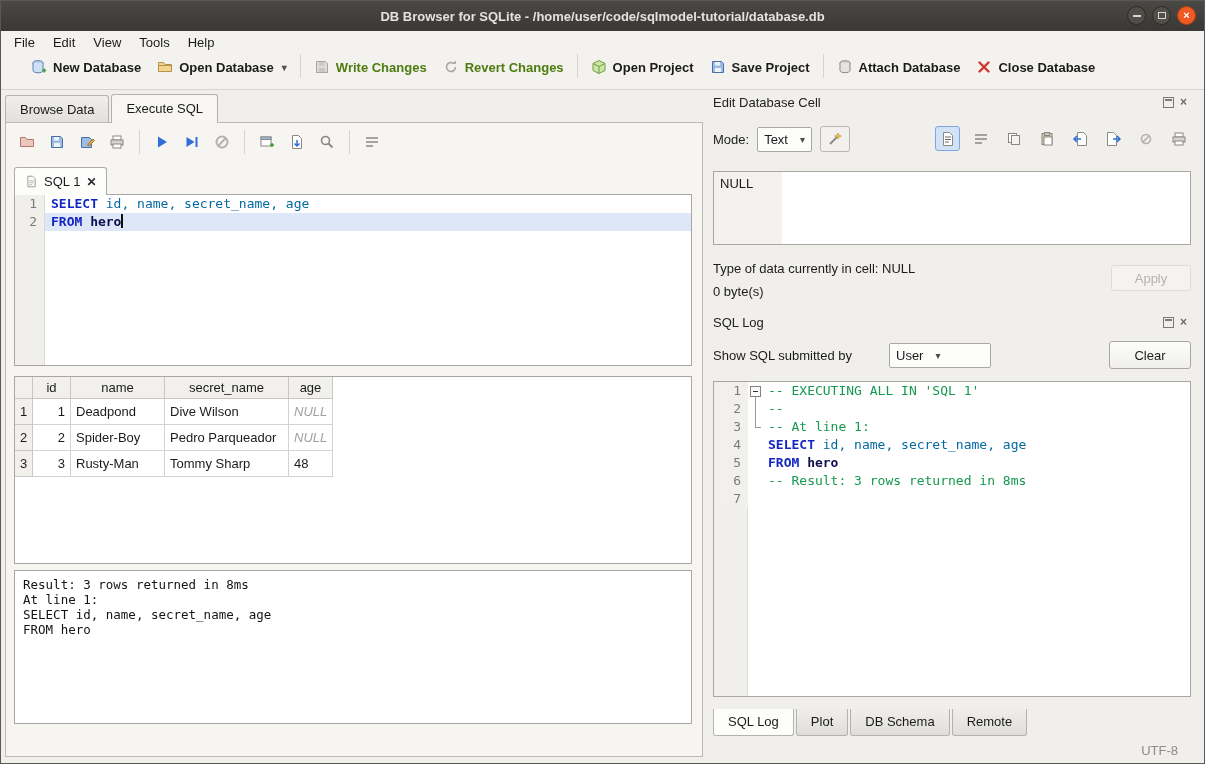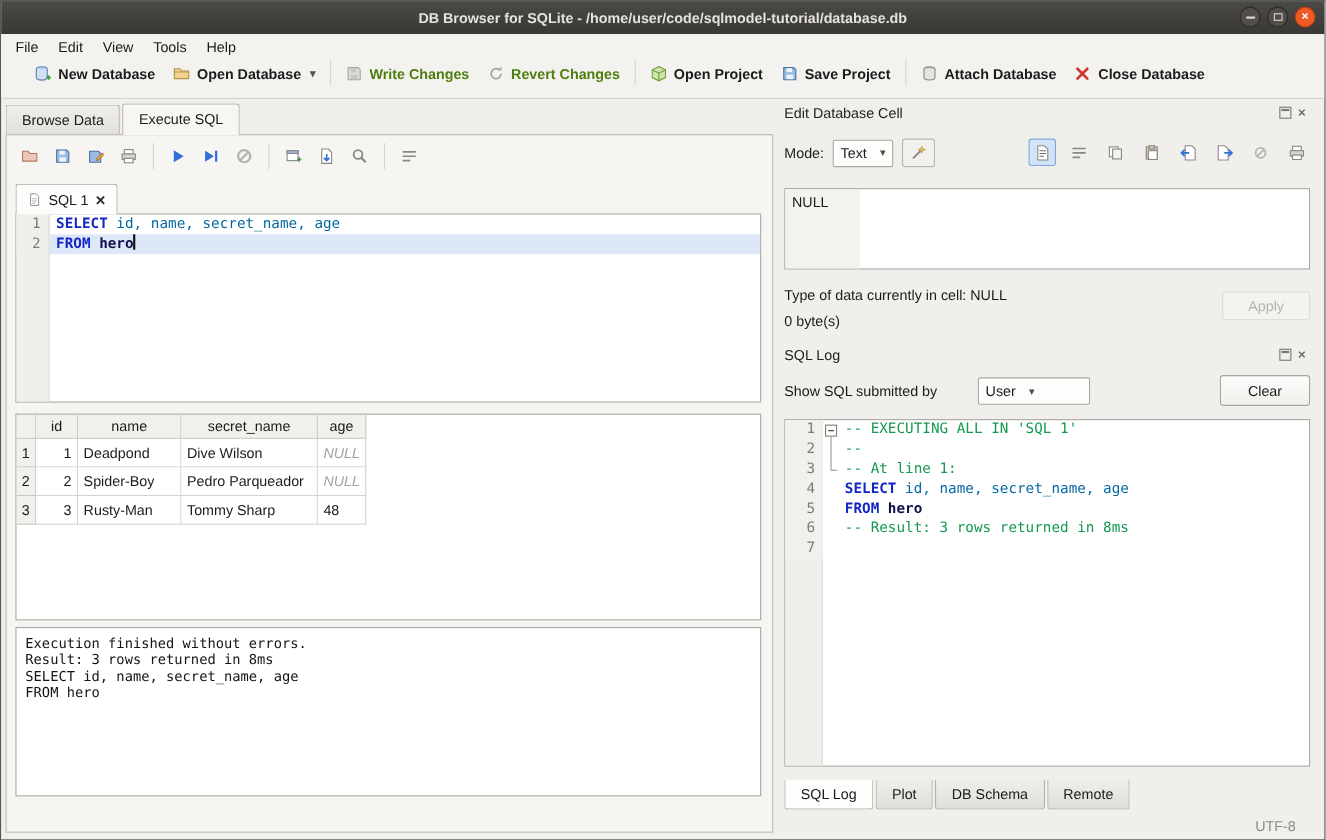--- a/index.html
+++ b/index.html
@@ -357,22 +357,22 @@
       <div class="r-row">
         <div class="rc rn">3</div>
         <div class="rc cid">3</div>
         <div class="rc cnm">Rusty-Man</div>
         <div class="rc csn">Tommy Sharp</div>
         <div class="rc cag">48</div>
       </div>
     </div>
 
     <div class="msgbox">
-      <div>Execution finished without errors.</div>
       <div>Result: 3 rows returned in 8ms</div>
+      <div>At line 1:</div>
       <div>SELECT id, name, secret_name, age</div>
       <div>FROM hero</div>
     </div>
   </div>
 </div>
 
 <div class="right-panel">
 
   <div class="dock-title" style="top:2px">Edit Database Cell</div>
   <div class="dock-icons" style="top:4px">

